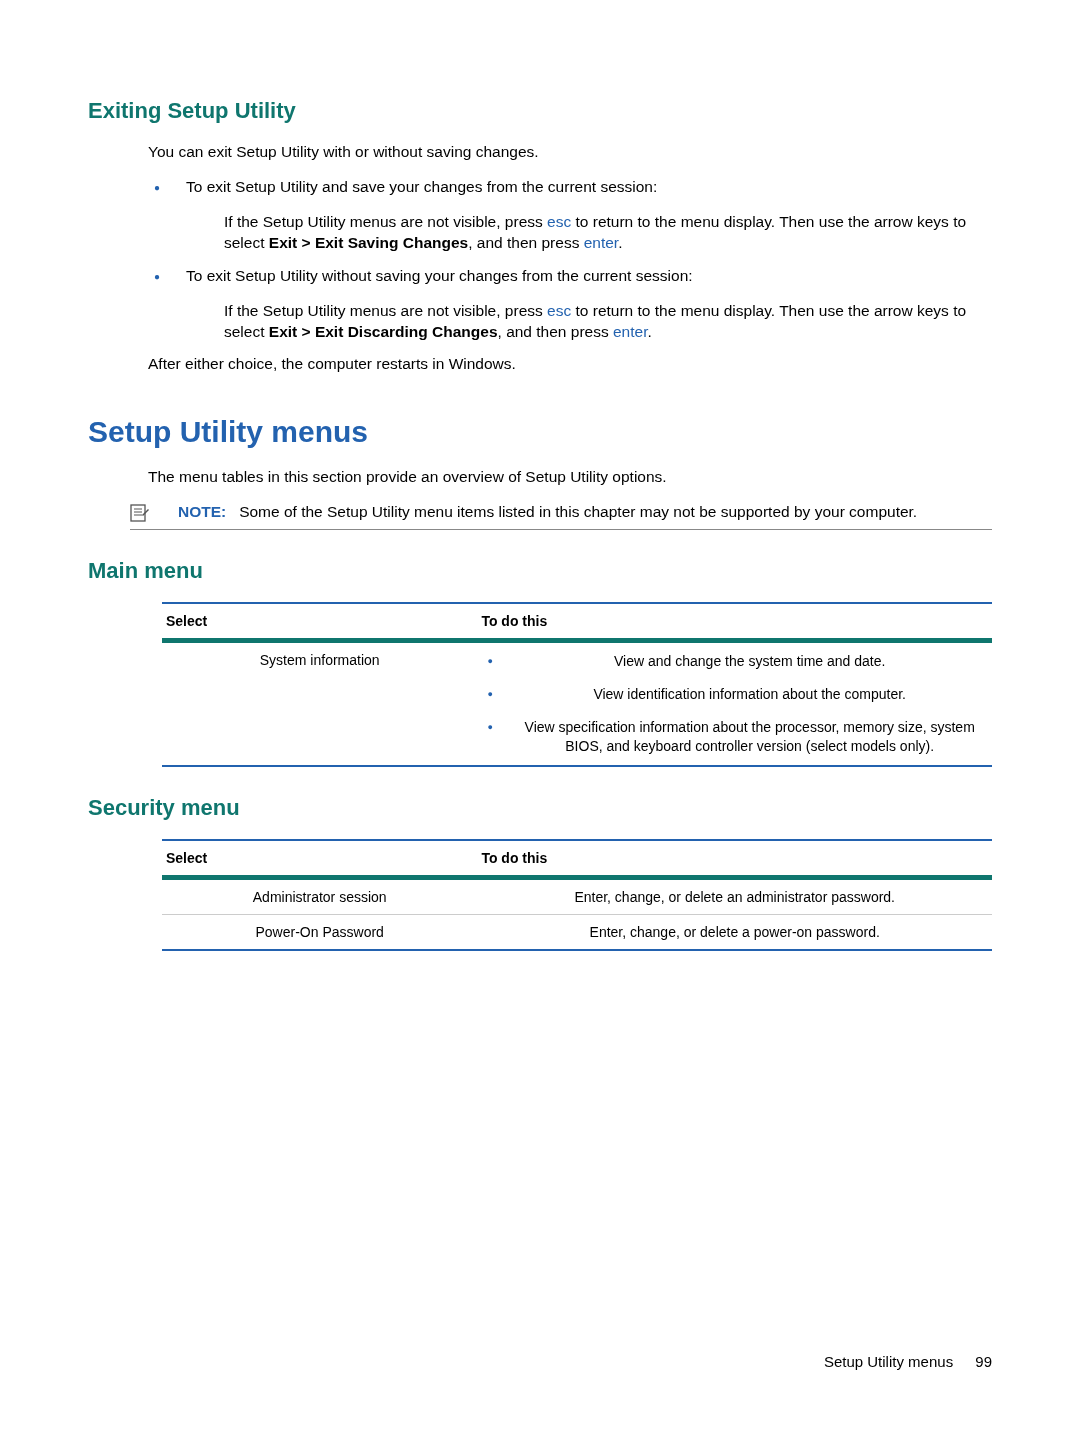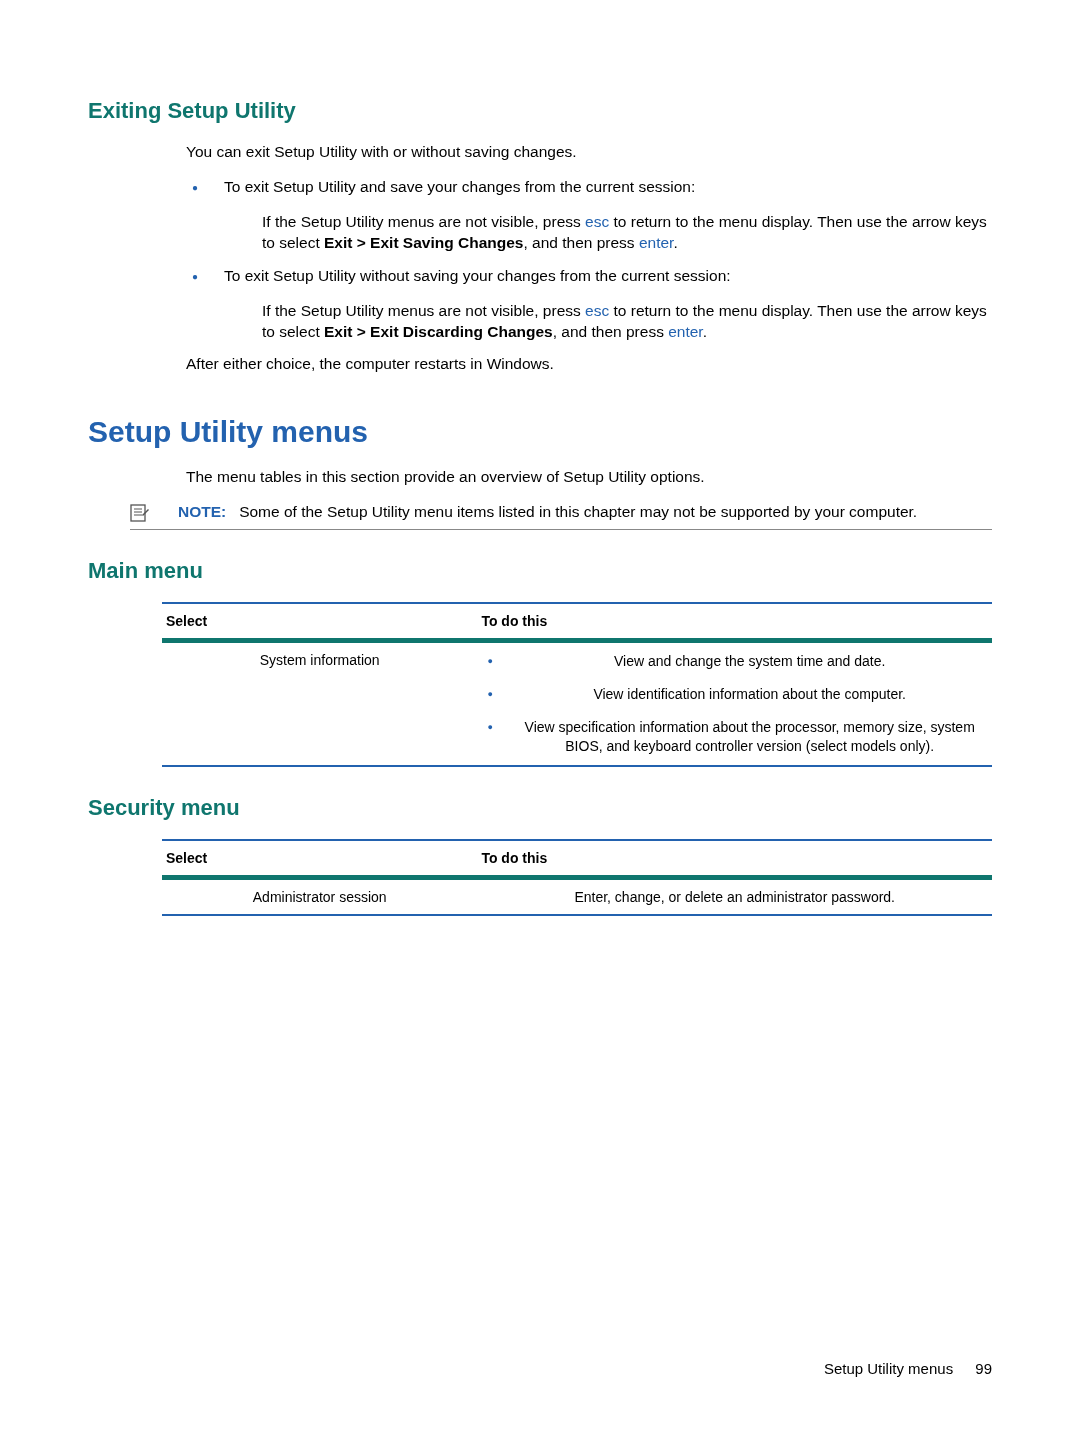--- a/index.html
+++ b/index.html
@@ -15,21 +15,21 @@
   .page {
     padding: 98px 88px 40px 88px;
   }
   .h3 {
     color: #0f766e;
     font-size: 22px;
     font-weight: bold;
     margin-bottom: 18px;
   }
   .body-indent {
-    margin-left: 98px;
+    margin-left: 60px;
     font-size: 15.5px;
     line-height: 1.35;
   }
   .para { margin-bottom: 14px; }
   ul.bullets {
     list-style: none;
     padding: 0;
     margin: 0 0 10px 0;
   }
   ul.bullets > li {
@@ -120,21 +120,21 @@
     content: "●";
     color: #2362af;
     font-size: 9px;
     position: absolute;
     left: 6px;
     top: 3px;
   }
 
   .footer {
     position: absolute;
-    bottom: 60px;
+    bottom: 67px;
     right: 88px;
     font-size: 15px;
   }
   .footer .pnum { margin-left: 18px; }
 </style>
 </head>
 <body>
 
 <div class="page">
 
@@ -222,20 +222,24 @@
         <tr>
           <th>Select</th>
           <th>To do this</th>
         </tr>
       </thead>
       <tbody>
         <tr>
           <td>Administrator session</td>
           <td>Enter, change, or delete an administrator password.</td>
         </tr>
+        <tr>
+          <td>Power-On Password</td>
+          <td>Enter, change, or delete a power-on password.</td>
+        </tr>
       </tbody>
     </table>
   </div>
 
 </div>
 
 <div class="footer">
   <span>Setup Utility menus</span>
   <span class="pnum">99</span>
 </div>

